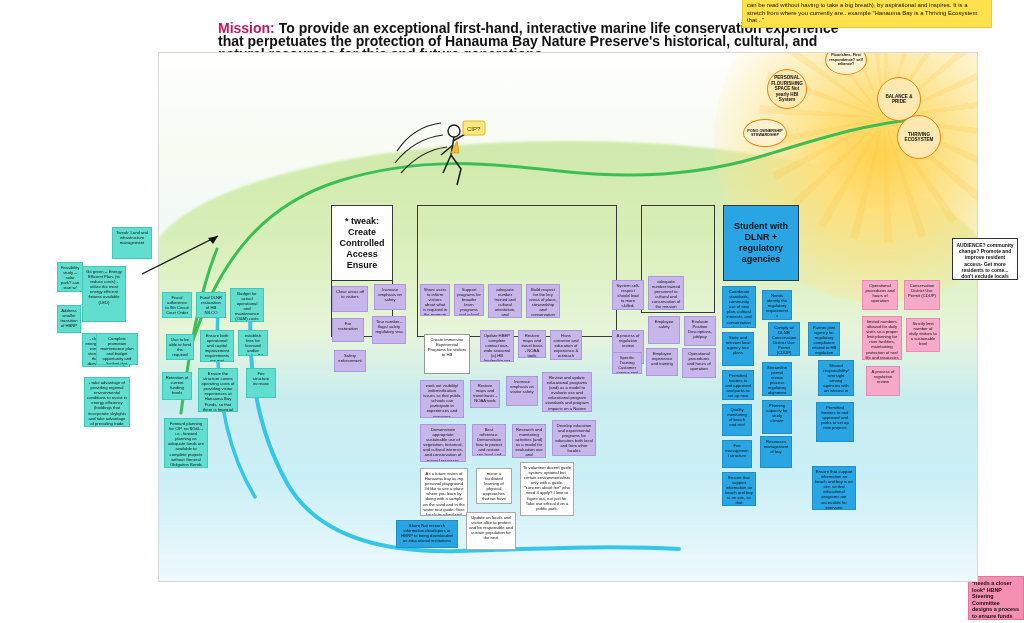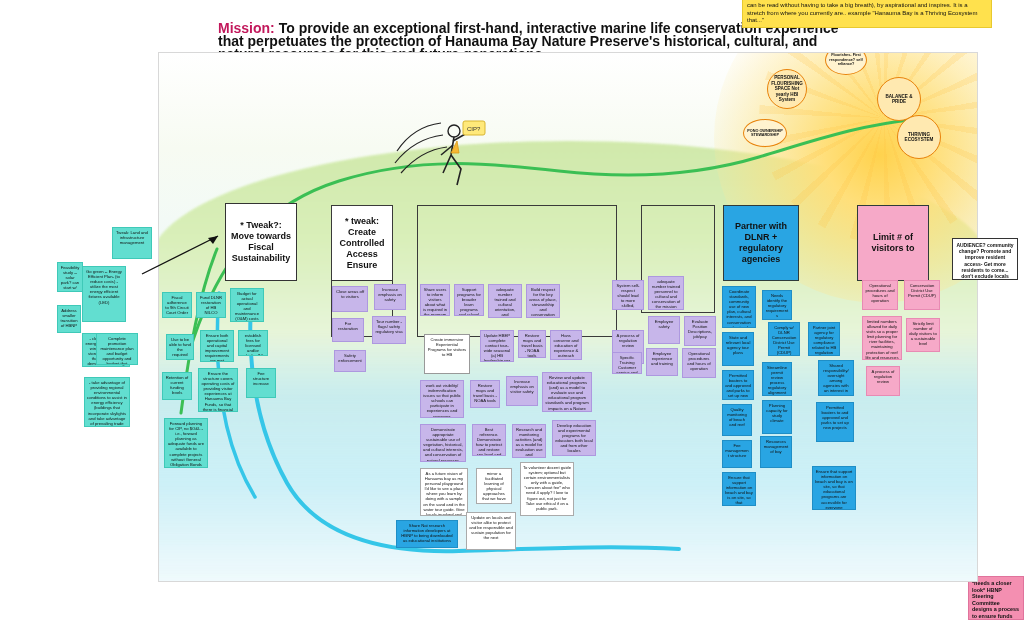--- a/index.html
+++ b/index.html
@@ -149,24 +149,22 @@
       <circle cx="63" cy="20" r="6" fill="none" stroke="#222" stroke-width="1.4"></circle>
       <path d="M63,26 L60,44 L52,62" fill="none" stroke="#222" stroke-width="1.6"></path>
       <path d="M60,44 L70,58 L66,74" fill="none" stroke="#222" stroke-width="1.6"></path>
       <path d="M62,30 L76,22" fill="none" stroke="#222" stroke-width="1.6"></path>
       <path d="M62,34 L50,44" fill="none" stroke="#222" stroke-width="1.6"></path>
       <rect x="72" y="10" width="22" height="14" rx="2" fill="#ffe97a" stroke="#d8b531" stroke-width="1"></rect>
       <path d="M66,30 L60,42 L68,42 Z" fill="#f7b733" stroke="#d89b18" stroke-width=".8"></path>
       <text x="76" y="20" font-size="6" fill="#333" font-family="Liberation Sans, sans-serif">CIP?</text>
     </svg>
 
-    <div class="hdr" style="left:66px;top:150px;width:72px;height:78px;">* Tweak?: Move towards Fiscal Sustainability</div>
     <div class="hdr" style="left:172px;top:152px;width:62px;height:76px;">* tweak: Create Controlled Access Ensure</div>
-    <div class="hdr bluebg" style="left:564px;top:152px;width:76px;height:76px;">Partner with DLNR + regulatory agencies</div>
-    <div class="hdr pinkbg" style="left:698px;top:152px;width:72px;height:76px;">Limit # of visitors to</div>
+    <div class="hdr bluebg" style="left:564px;top:152px;width:76px;height:76px;">Student with DLNR + regulatory agencies</div>
 
     <div class="frame" style="left:172px;top:152px;width:62px;height:132px;"></div>
     <div class="frame" style="left:258px;top:152px;width:200px;height:132px;"></div>
     <div class="frame" style="left:482px;top:152px;width:74px;height:108px;"></div>
 
     <div class="circ" style="left:608px;top:16px;width:40px;height:40px;">PERSONAL FLOURISHING SPACE Not yearly HBI System</div>
     <div class="circ sm" style="left:584px;top:66px;width:44px;height:28px;border-radius:50%;">PONO OWNERSHIP STEWARDSHIP</div>
     <div class="circ" style="left:718px;top:24px;width:44px;height:44px;">BALANCE &amp; PRIDE</div>
     <div class="circ" style="left:738px;top:62px;width:44px;height:44px;">THRIVING ECOSYSTEM</div>
     <div class="circ sm" style="left:666px;top:-8px;width:42px;height:30px;">Flourishes- First respondence? self reliance?</div>

